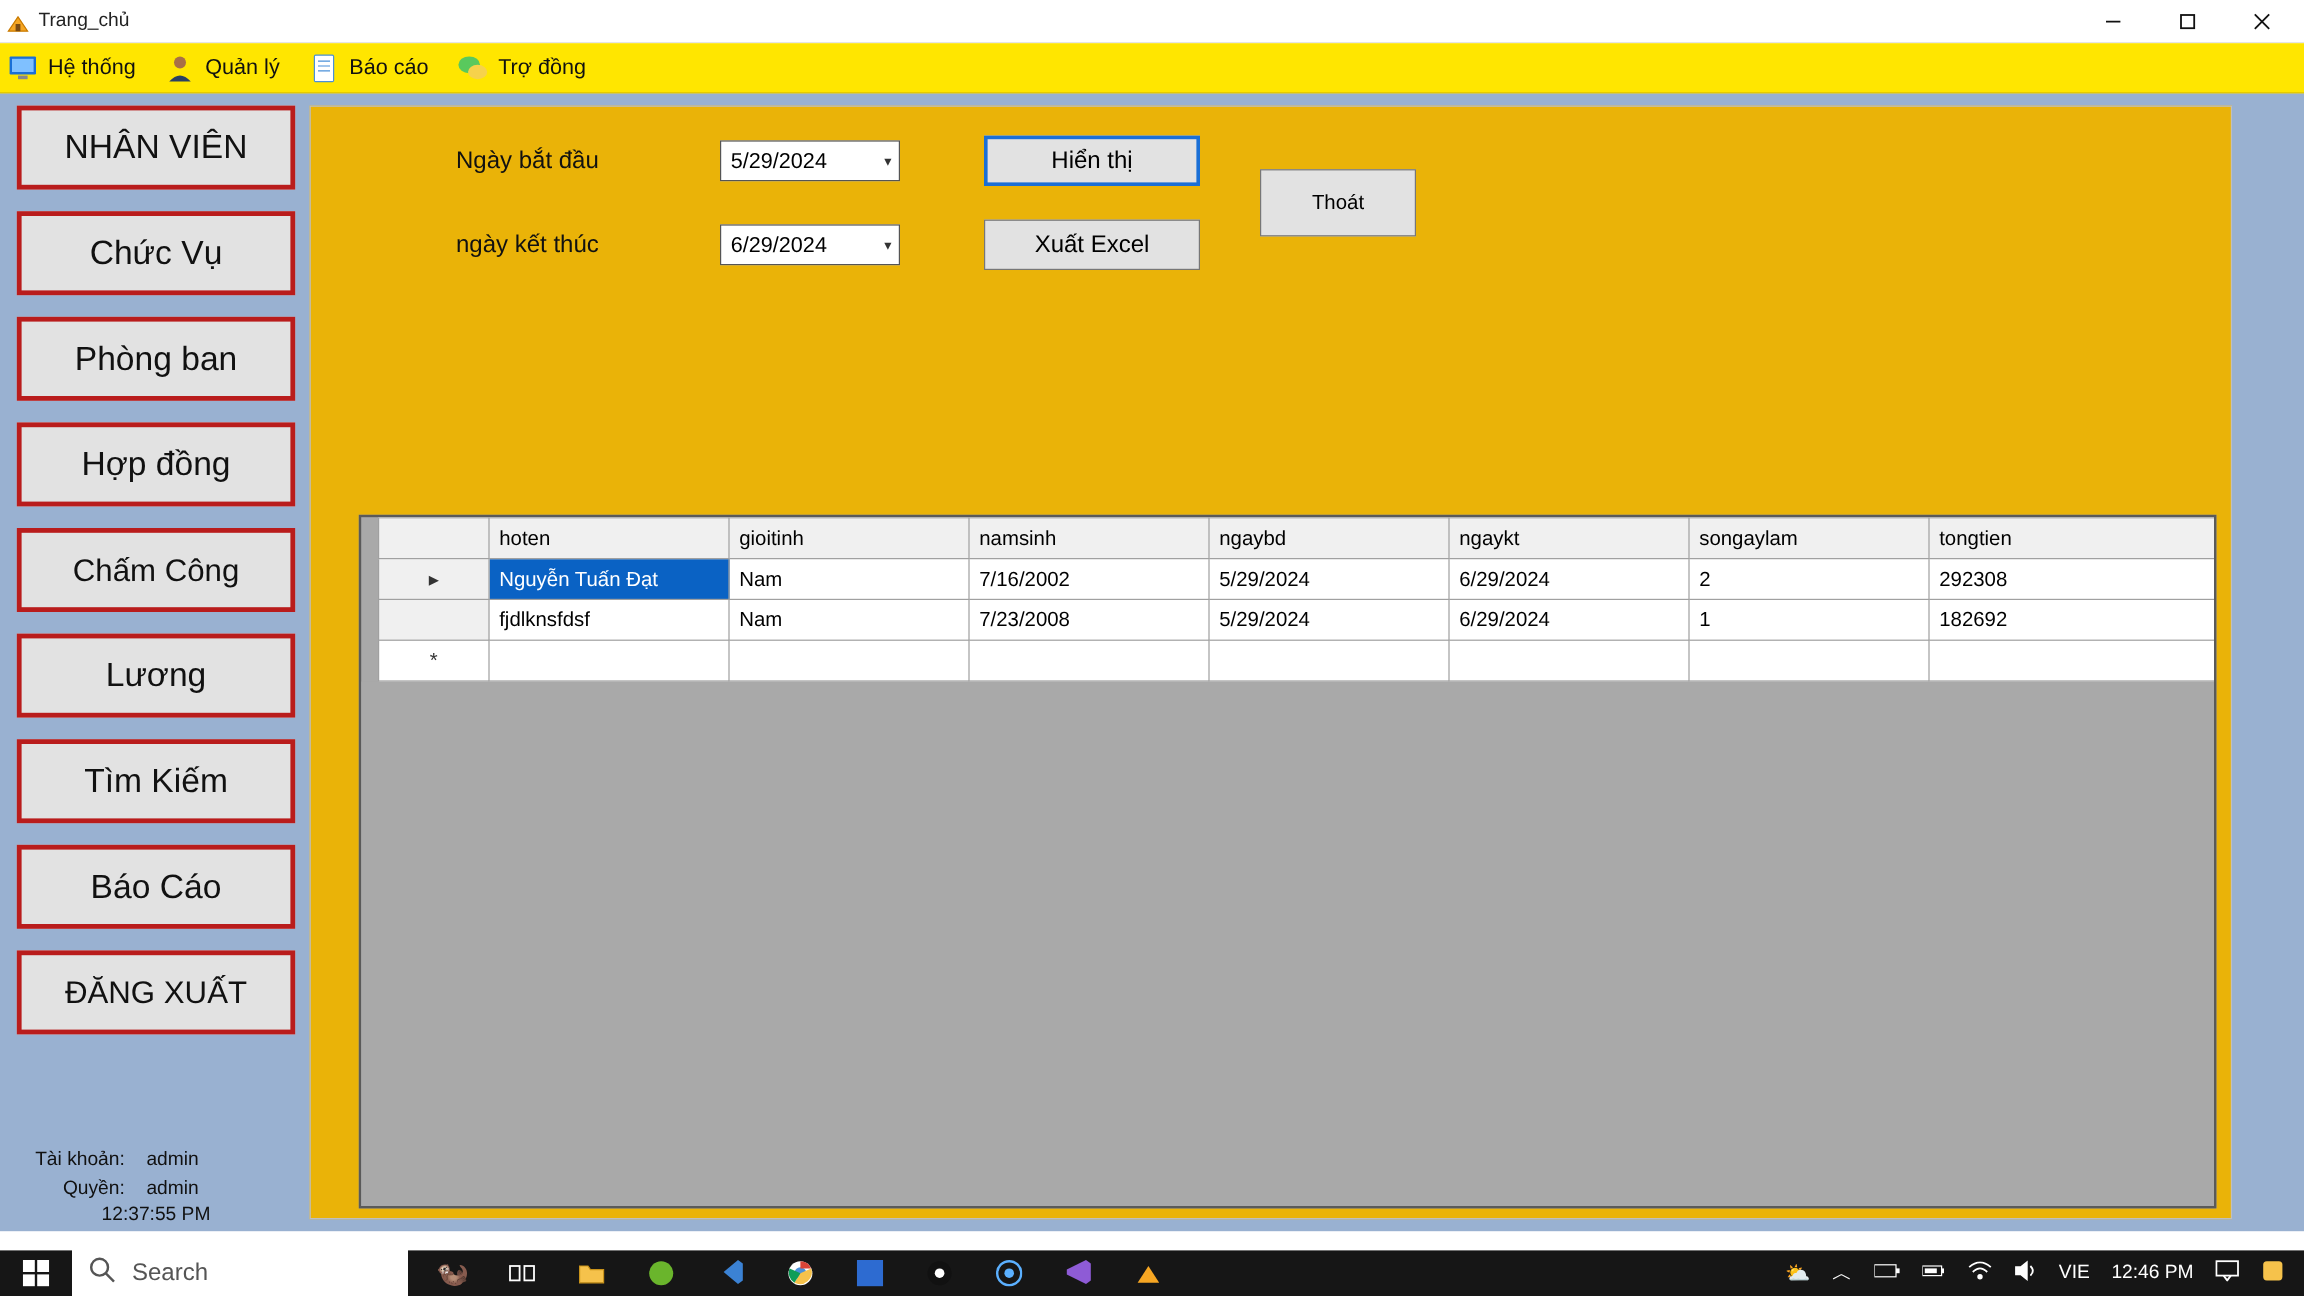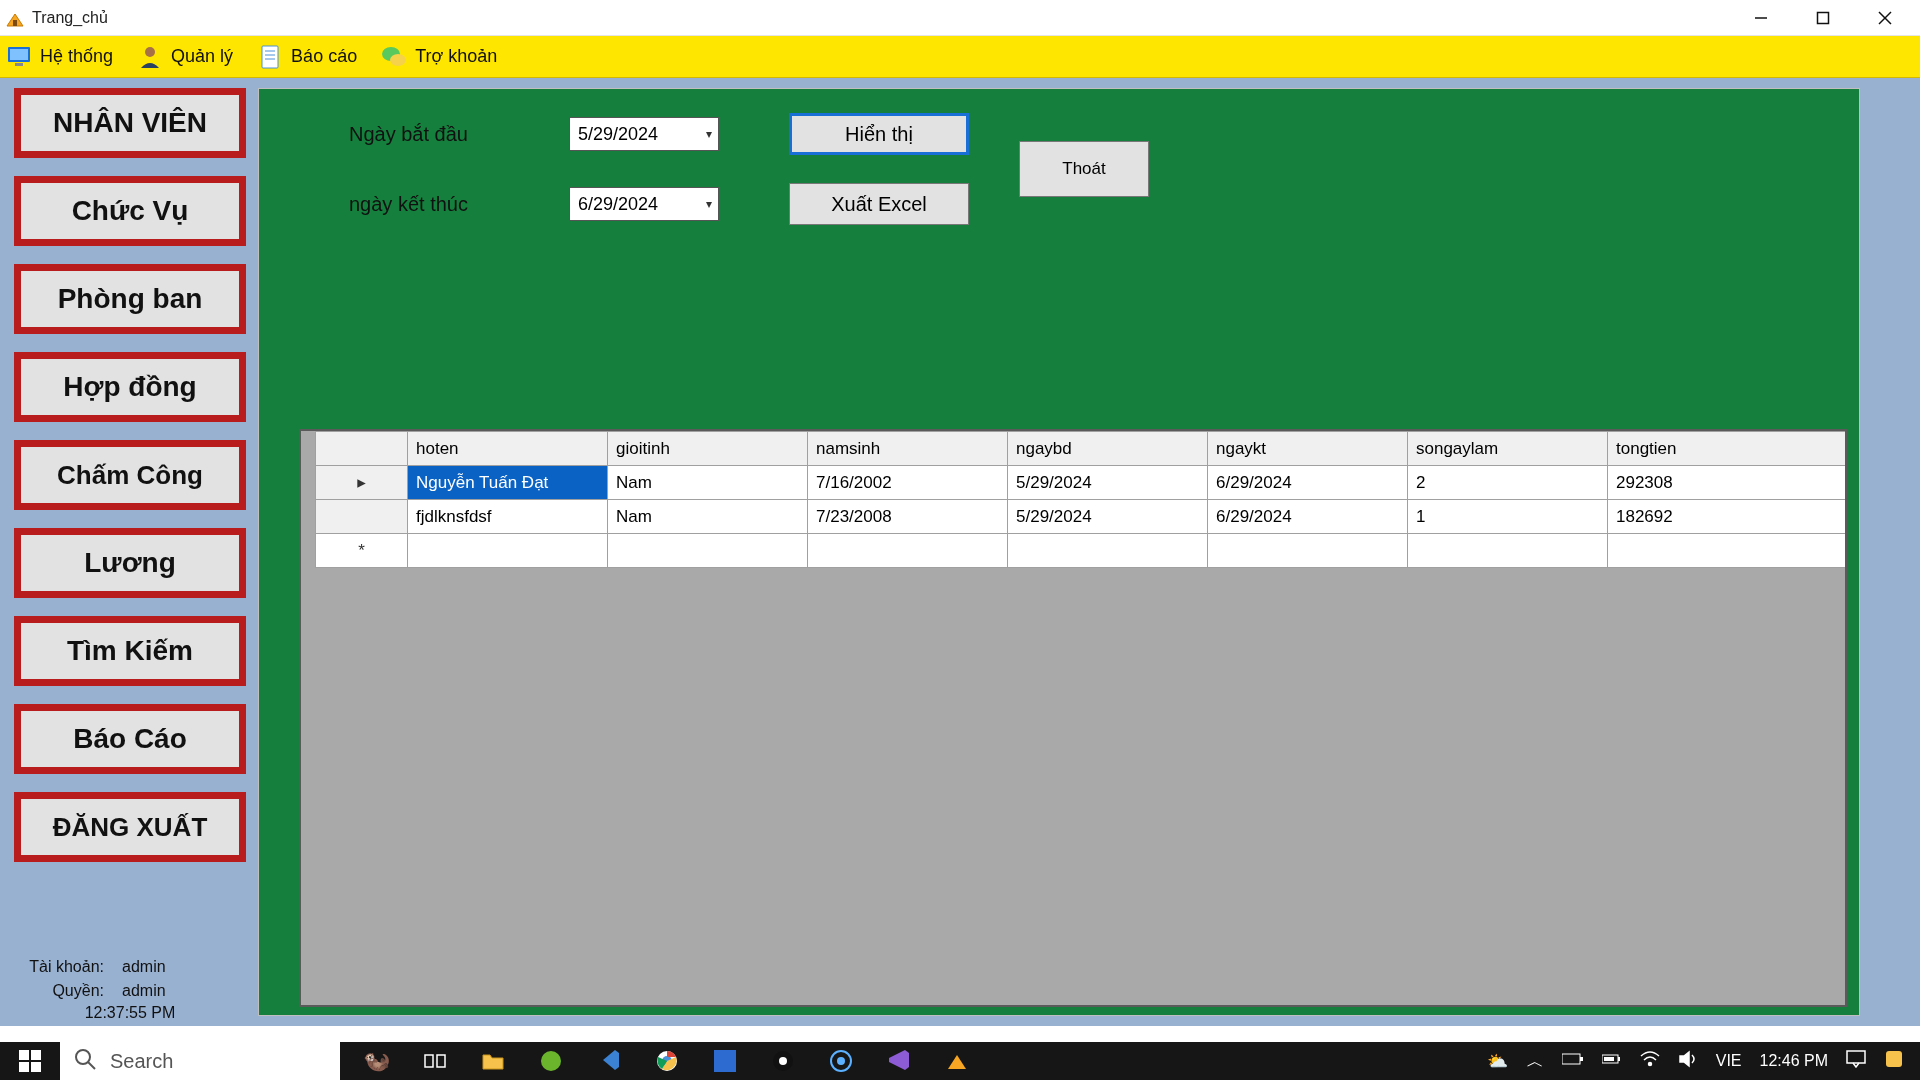--- a/index.html
+++ b/index.html
@@ -16,29 +16,29 @@
 
 .menustrip { height:42px; background:#ffe600; display:flex; padding:0 6px; gap:24px; border-bottom:1px solid #d4b800; }
 .menustrip .mitem { display:flex; align-items:center; gap:8px; font-size:18px; color:#111; }
 .menustrip .micon { width:26px; height:26px; display:inline-flex; align-items:center; justify-content:center; font-size:22px; }
 
 
 .appbody { display:flex; height:calc(1080px - 36px - 42px - 54px); background:#99b1d1; }
 
 
 .sidebar { width:258px; padding:10px 12px 0 14px; display:flex; flex-direction:column; gap:18px; }
-.sidebtn { height:70px; background:#e2e2e2; border:7px solid #b91c1c; display:flex; align-items:center; justify-content:center; font-size:28px; font-weight:700; color:#111; }
+.sidebtn { height:70px; background:#e2e2e2; border:4px solid #b91c1c; display:flex; align-items:center; justify-content:center; font-size:28px; font-weight:400; color:#111; }
 .sidebtn.small { font-size:26px; }
 .sideinfo { margin-top:auto; padding-bottom:4px; font-size:16px; color:#111; }
 .sideinfo .row { display:flex; gap:18px; margin-top:6px; }
 .sideinfo .row .lab { width:90px;text-align:right; }
 .sideinfo .time { text-align:center; margin-top:4px; }
 
 
-.mainpanel { flex:1; margin:10px 60px 10px 0; background:#15803d; border:1px solid #bfbfbf; position:relative; }
+.mainpanel { flex:1; margin:10px 60px 10px 0; background:#eab308; border:1px solid #bfbfbf; position:relative;padding-left:31px; }
 .controls { padding:24px 40px 0 90px; display:grid; grid-template-columns:170px 170px 180px 130px; column-gap:50px; row-gap:28px; align-items:center; }
 .controls label { font-size:20px; color:#111; white-space:nowrap; }
 .datepick { width:150px; height:34px; background:#fff; border:1px solid #555; display:flex; align-items:center; padding:0 8px; font-size:18px; position:relative; }
 .datepick .chev { position:absolute; right:6px; font-size:12px; color:#333; }
 .ctrlbtn { height:42px; background:#e2e2e2; border:1px solid #777; font-size:20px; font-weight:500; display:flex; align-items:center; justify-content:center; padding:0 20px; }
 .ctrlbtn.primary { border:3px solid #1a6fd6; }
 .ctrlbtn.exit { font-size:17px; }
 
 
 .gridwrap { position:absolute; left:40px; right:12px; top:340px; bottom:8px; background:#a9a9a9; border:2px solid #5a5a5a; overflow:hidden; }
@@ -124,21 +124,21 @@
     </span>
     <span>Báo cáo</span>
   </div>
   <div class="mitem">
     <span class="micon">
       <svg width="26" height="26" viewBox="0 0 26 26">
           <ellipse cx="10" cy="10" rx="9" ry="7" fill="#59c95d"></ellipse>
           <ellipse cx="17" cy="16" rx="8" ry="6" fill="#f6d24b"></ellipse>
         </svg>
     </span>
-    <span>Trợ khoản</span>
+    <span>Trợ đồng</span>
   </div>
 </div>
 
 <div class="appbody">
 
   <div class="sidebar">
     <div class="sidebtn">
         <span>NHÂN VIÊN</span>
       </div>
     <div class="sidebtn">

